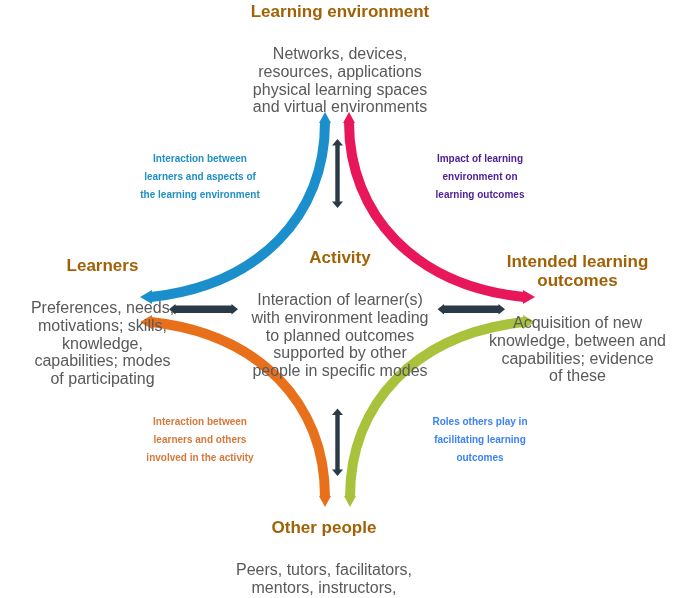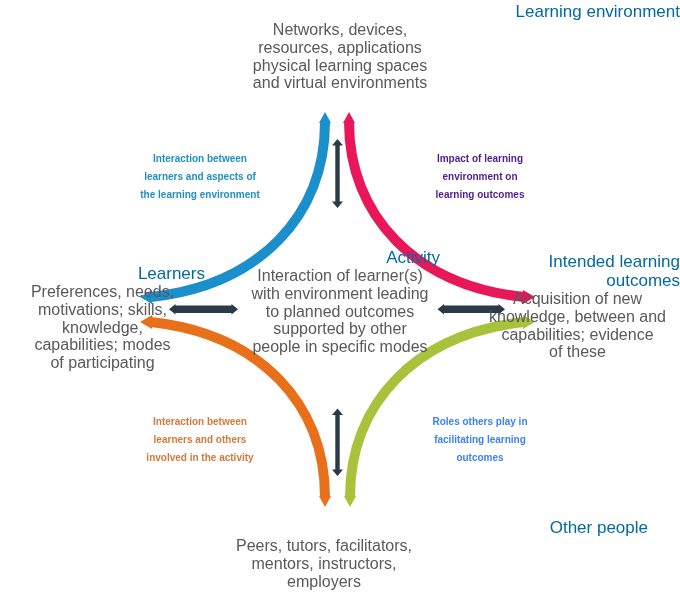--- a/index.html
+++ b/index.html
@@ -4,22 +4,22 @@
 <title>Activity diagram</title>
 <style>
   html,body{margin:0;padding:0;background:#ffffff;}
   body{width:680px;height:598px;overflow:hidden;
        font-family:"Liberation Sans",sans-serif;
        -webkit-font-smoothing:antialiased;}
   #stage{position:relative;width:680px;height:598px;background:#fff;}
   svg.arrows{position:absolute;left:0;top:0;width:680px;height:598px;}
 
   .lbl{position:absolute;text-align:center;white-space:nowrap;}
-  .ttl{font-weight:normal;font-size:17px;color:#0369a1;line-height:19px;text-align:right;}
-  .bdy{font-size:16px;color:#58595b;line-height:17.8px;}
+  .ttl{font-weight:bold;font-size:17px;color:#a16207;line-height:19px;}
+  .bdy{font-size:16px;color:#58595b;line-height:17.8px;margin-top:24px;}
   .edge{font-weight:bold;font-size:10px;line-height:18px;}
 
   .e-blue{color:#2090c4;}
   .e-pink{color:#4c1d95;}
   .e-orange{color:#d4793a;}
   .e-green{color:#3b82f6;}
 </style>
 </head>
 <body>
 
@@ -60,21 +60,21 @@
   <div class="lbl" style="left:0;top:2px;width:680px;">
     <div class="ttl">Learning environment</div>
     <div class="bdy">
       <div>Networks, devices,</div>
       <div>resources, applications</div>
       <div>physical learning spaces</div>
       <div>and virtual environments</div>
     </div>
   </div>
 
-  <div class="lbl" style="left:0;top:264px;width:205px;">
+  <div class="lbl" style="left:0;top:256px;width:205px;">
     <div class="ttl">Learners</div>
     <div class="bdy">
       <div>Preferences, needs,</div>
       <div>motivations; skills,</div>
       <div>knowledge,</div>
       <div>capabilities; modes</div>
       <div>of participating</div>
     </div>
   </div>
 

